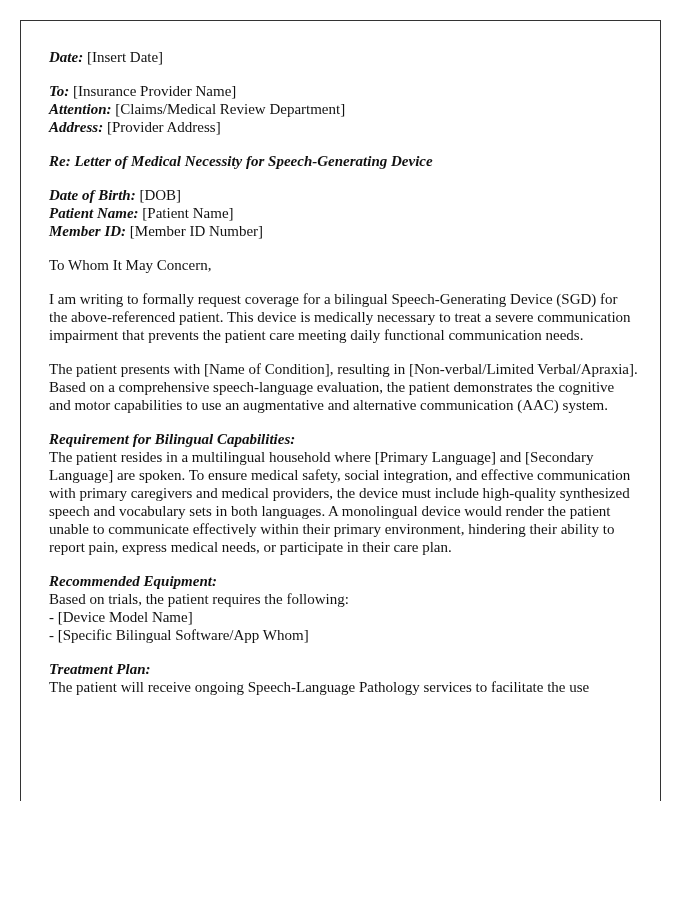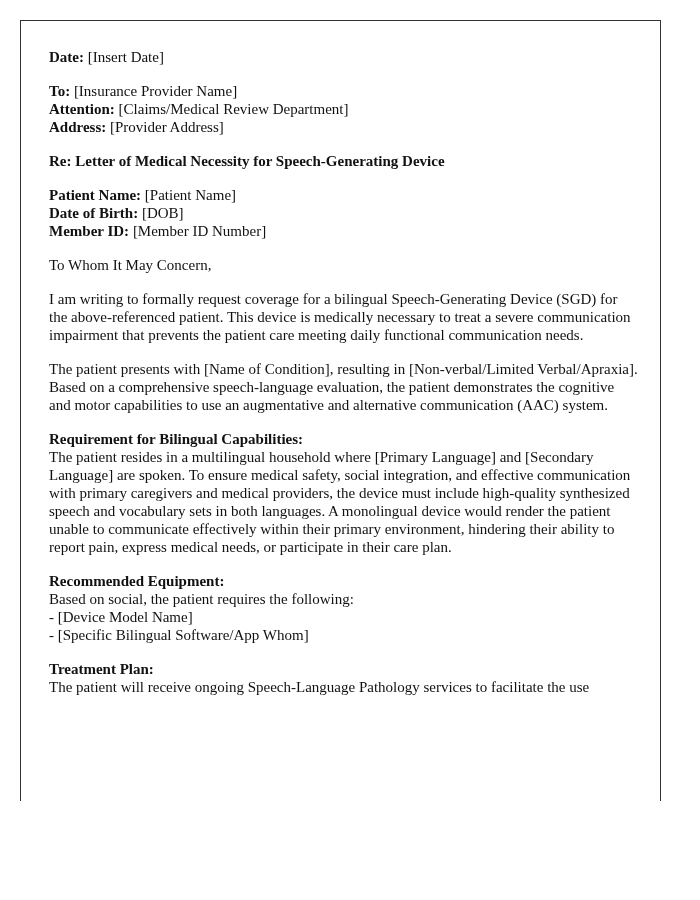--- a/index.html
+++ b/index.html
@@ -34,20 +34,21 @@
       top: 27px;
       width: 590px;
       font-size: 15px;
       line-height: 18px;
     }
     .content p {
       margin: 0 0 16px 0;
     }
     .content b {
       font-weight: bold;
+      font-style: italic;
     }
     .line { display: block; }
   </style>
 </head>
 <body>
 
 <div class="page">
   <div class="content">
 
     <p>
@@ -69,26 +70,26 @@
         <span>[Provider Address]</span>
       </span>
     </p>
 
     <p>
       <b>Re: Letter of Medical Necessity for Speech-Generating Device</b>
     </p>
 
     <p>
       <span class="line">
+        <b>Date of Birth:</b>
+        <span>[DOB]</span>
+      </span>
+      <span class="line">
         <b>Patient Name:</b>
         <span>[Patient Name]</span>
-      </span>
-      <span class="line">
-        <b>Date of Birth:</b>
-        <span>[DOB]</span>
       </span>
       <span class="line">
         <b>Member ID:</b>
         <span>[Member ID Number]</span>
       </span>
     </p>
 
     <p>To Whom It May Concern,</p>
 
     <p>I am writing to formally request coverage for a bilingual Speech-Generating Device (SGD) for the above-referenced patient. This device is medically necessary to treat a severe communication impairment that prevents the patient care meeting daily functional communication needs.</p>
@@ -97,21 +98,21 @@
       <span>The patient presents with [Name of Condition], resulting in [Non-verbal/Limited Verbal/Apraxia]. Based on a comprehensive speech-language evaluation, the patient demonstrates the cognitive and motor capabilities to use an augmentative and alternative communication (AAC) system.</span>
     </p>
 
     <p>
       <b class="line">Requirement for Bilingual Capabilities:</b>
       <span>The patient resides in a multilingual household where [Primary Language] and [Secondary Language] are spoken. To ensure medical safety, social integration, and effective communication with primary caregivers and medical providers, the device must include high-quality synthesized speech and vocabulary sets in both languages. A monolingual device would render the patient unable to communicate effectively within their primary environment, hindering their ability to report pain, express medical needs, or participate in their care plan.</span>
     </p>
 
     <p>
       <b class="line">Recommended Equipment:</b>
-      <span class="line">Based on social, the patient requires the following:</span>
+      <span class="line">Based on trials, the patient requires the following:</span>
       <span class="line">- [Device Model Name]</span>
       <span class="line">- [Specific Bilingual Software/App Whom]</span>
     </p>
 
     <p>
       <b class="line">Treatment Plan:</b>
       <span>The patient will receive ongoing Speech-Language Pathology services to facilitate the use</span>
     </p>
 
   </div>

